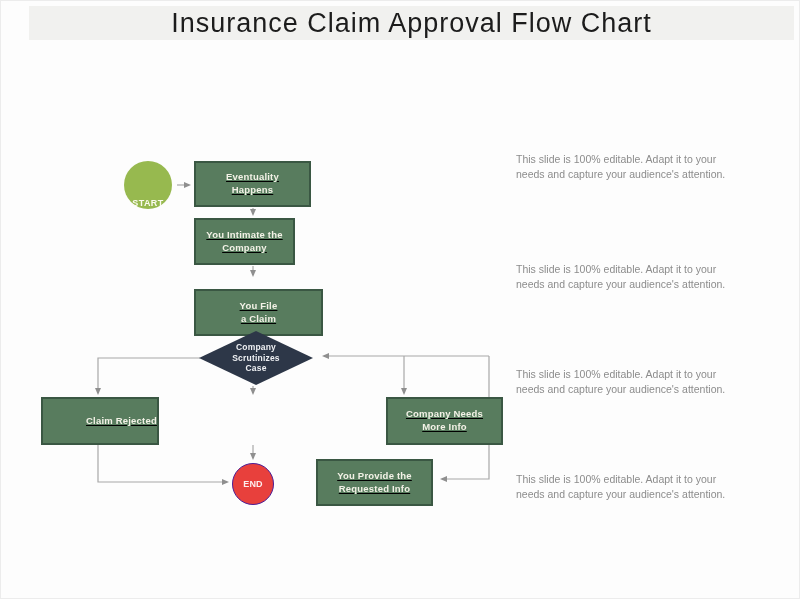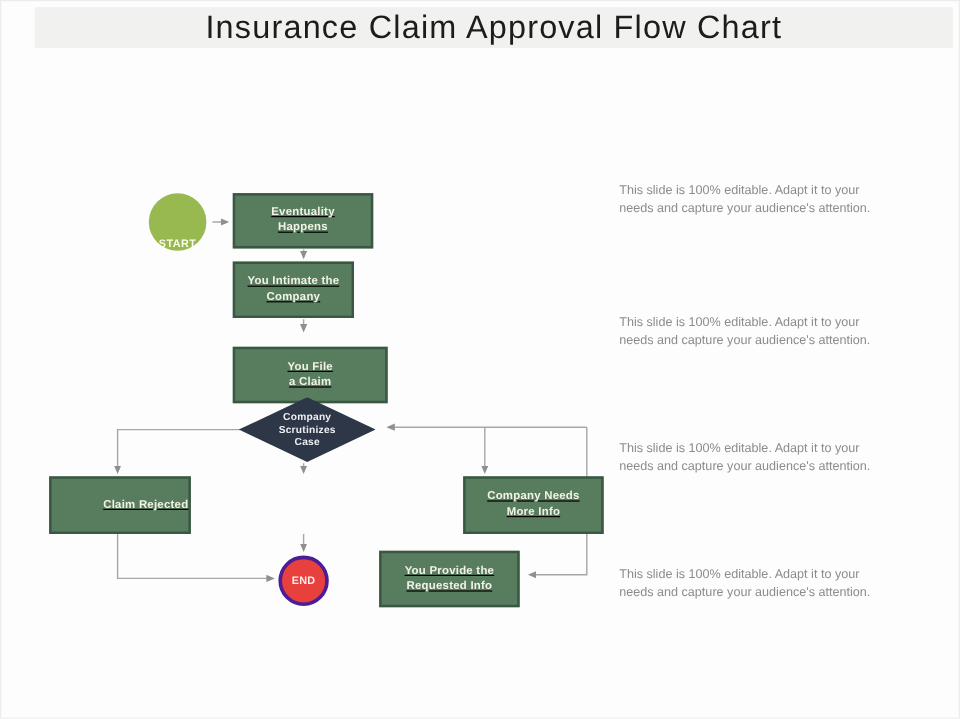--- a/index.html
+++ b/index.html
@@ -28,21 +28,21 @@
     white-space:pre-line;letter-spacing:.2px;
   }
   .start-circle{
     position:absolute;left:123px;top:160px;width:48px;height:48px;border-radius:50%;
     background:var(--start-fill,#97b94f);
     display:flex;align-items:flex-end;justify-content:center;
   }
   .start-circle .flow-label{color:#fbfbef;font-size:9px;letter-spacing:.4px;}
   .end-circle{
     position:absolute;left:231px;top:462px;width:42px;height:42px;border-radius:50%;
-    background:var(--end-fill,#e8403c);border:3px solid #4c1d95;box-sizing:border-box;
+    background:var(--end-fill,#e8403c);border:1px solid #4c1d95;box-sizing:border-box;
     display:flex;align-items:center;justify-content:center;
   }
   .end-circle .flow-label{font-size:9px;color:#fdecec;}
   .diamond{
     position:absolute;left:198px;top:330px;width:114px;height:54px;
     background:var(--diamond-fill,#2d3748);
     clip-path:polygon(50% 0,100% 50%,50% 100%,0 50%);
     display:flex;align-items:center;justify-content:center;text-align:center;
   }
   .diamond .flow-label{font-size:8.5px;line-height:1.25;color:#eef0f3;}

